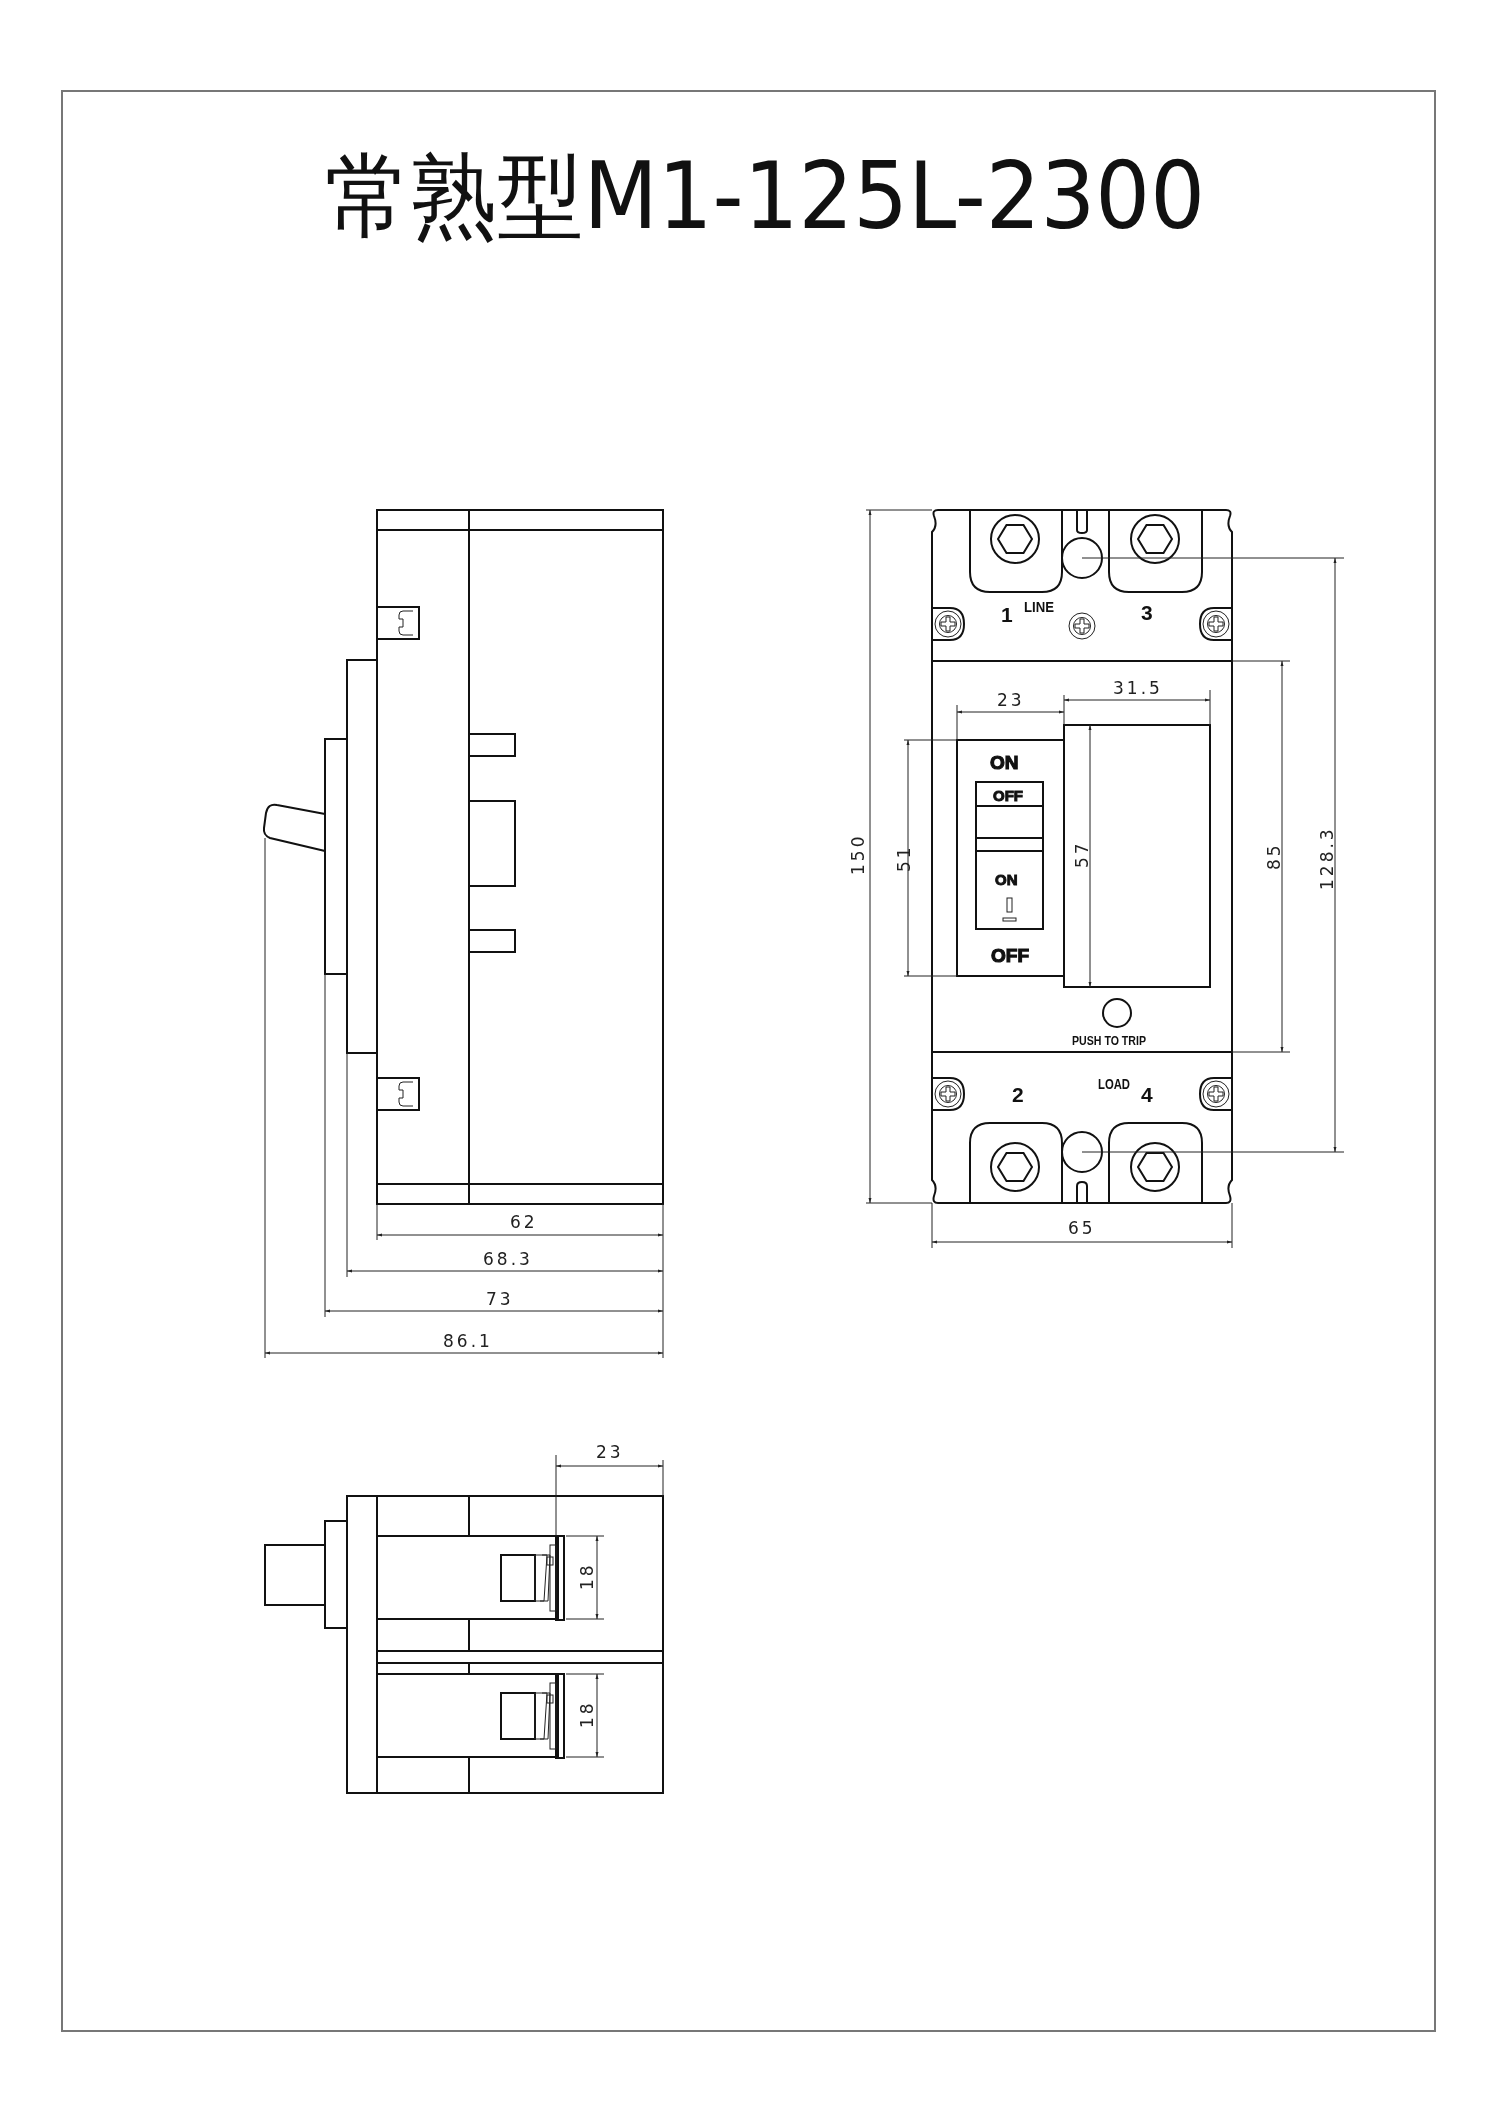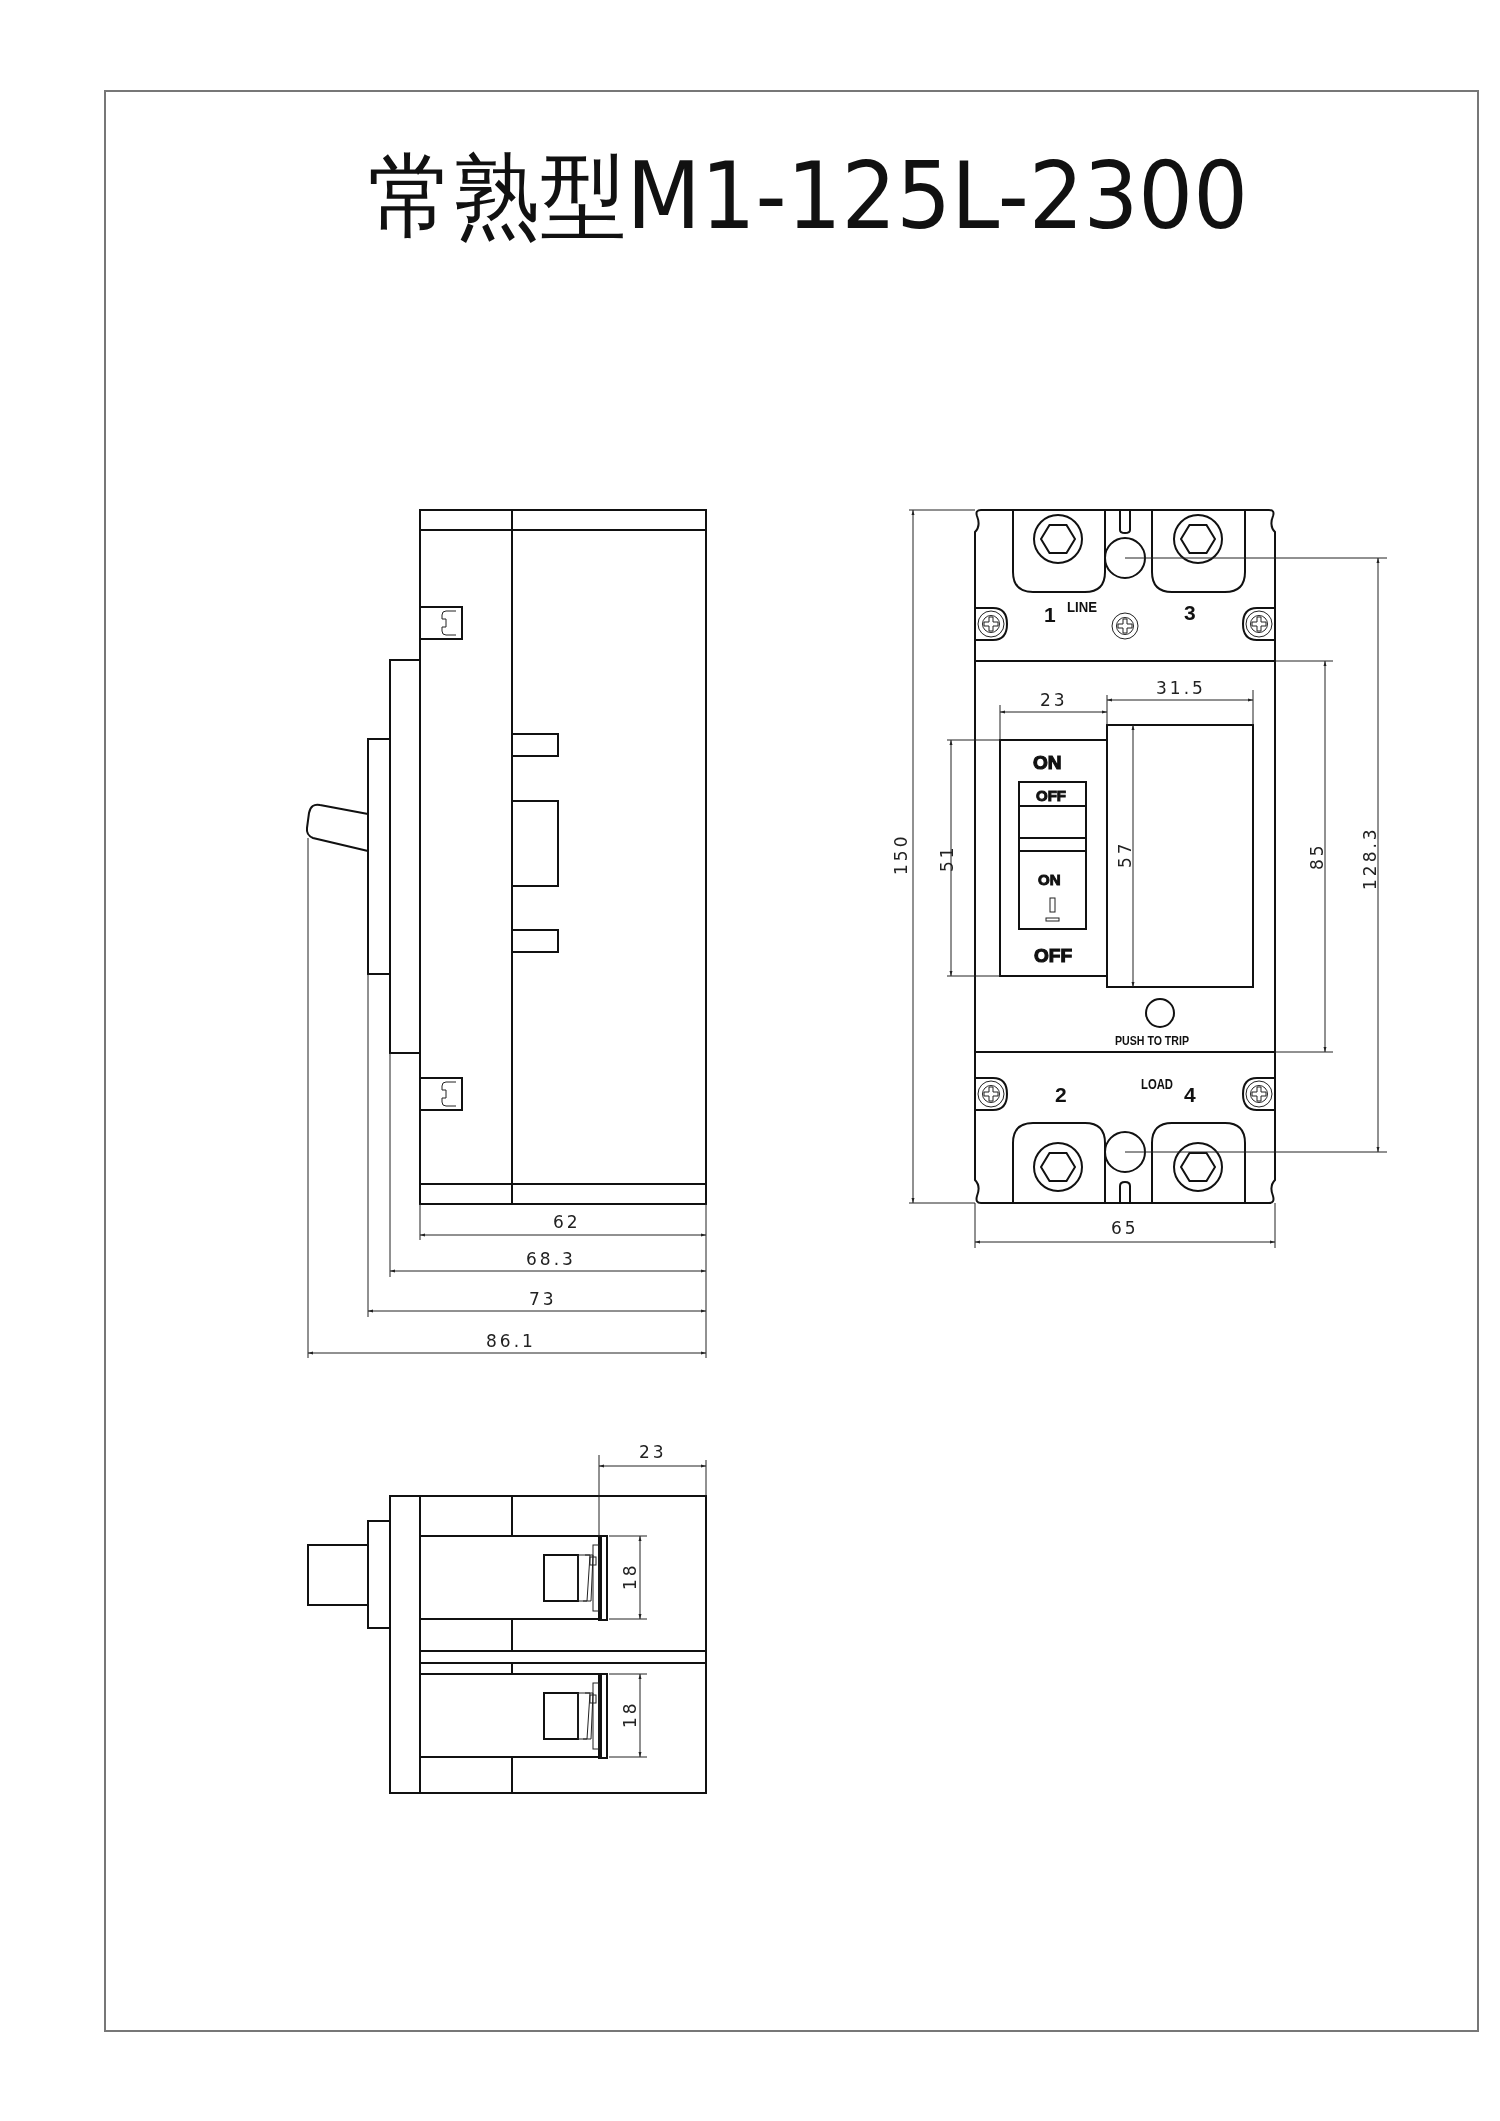--- a/index.html
+++ b/index.html
@@ -1,17 +1,17 @@
 <!DOCTYPE html>
 <html><head>
 <meta charset="utf-8">
 <style>
   html, body { margin: 0; padding: 0; background: #ffffff; }
   body { width: 1500px; height: 2121px; position: relative; overflow: hidden; font-family: "DejaVu Sans", sans-serif; }
-  #sheet { position: absolute; left: 0; top: 0; width: 1260px; height: 2121px; margin-left: 43px; }
+  #sheet { position: absolute; left: 0; top: 0; width: 1260px; height: 2121px; }
   svg text { font-family: "DejaVu Sans Condensed", "DejaVu Sans", sans-serif; }
   .title { font-family: "DejaVu Sans", sans-serif; font-weight: 400; }
   .dim { font-family: "DejaVu Sans", sans-serif; font-size: 17px; fill: #222; letter-spacing: 3px; }
   .lbl { font-family: "Liberation Sans", sans-serif; font-weight: 700; fill: #111; }
   .ln { stroke: #111; stroke-width: 2; fill: none; }
   .thin { stroke: #222; stroke-width: 1; fill: none; }
   .border { stroke: #777; stroke-width: 2; fill: none; }
 </style>
 </head>
 <body>

